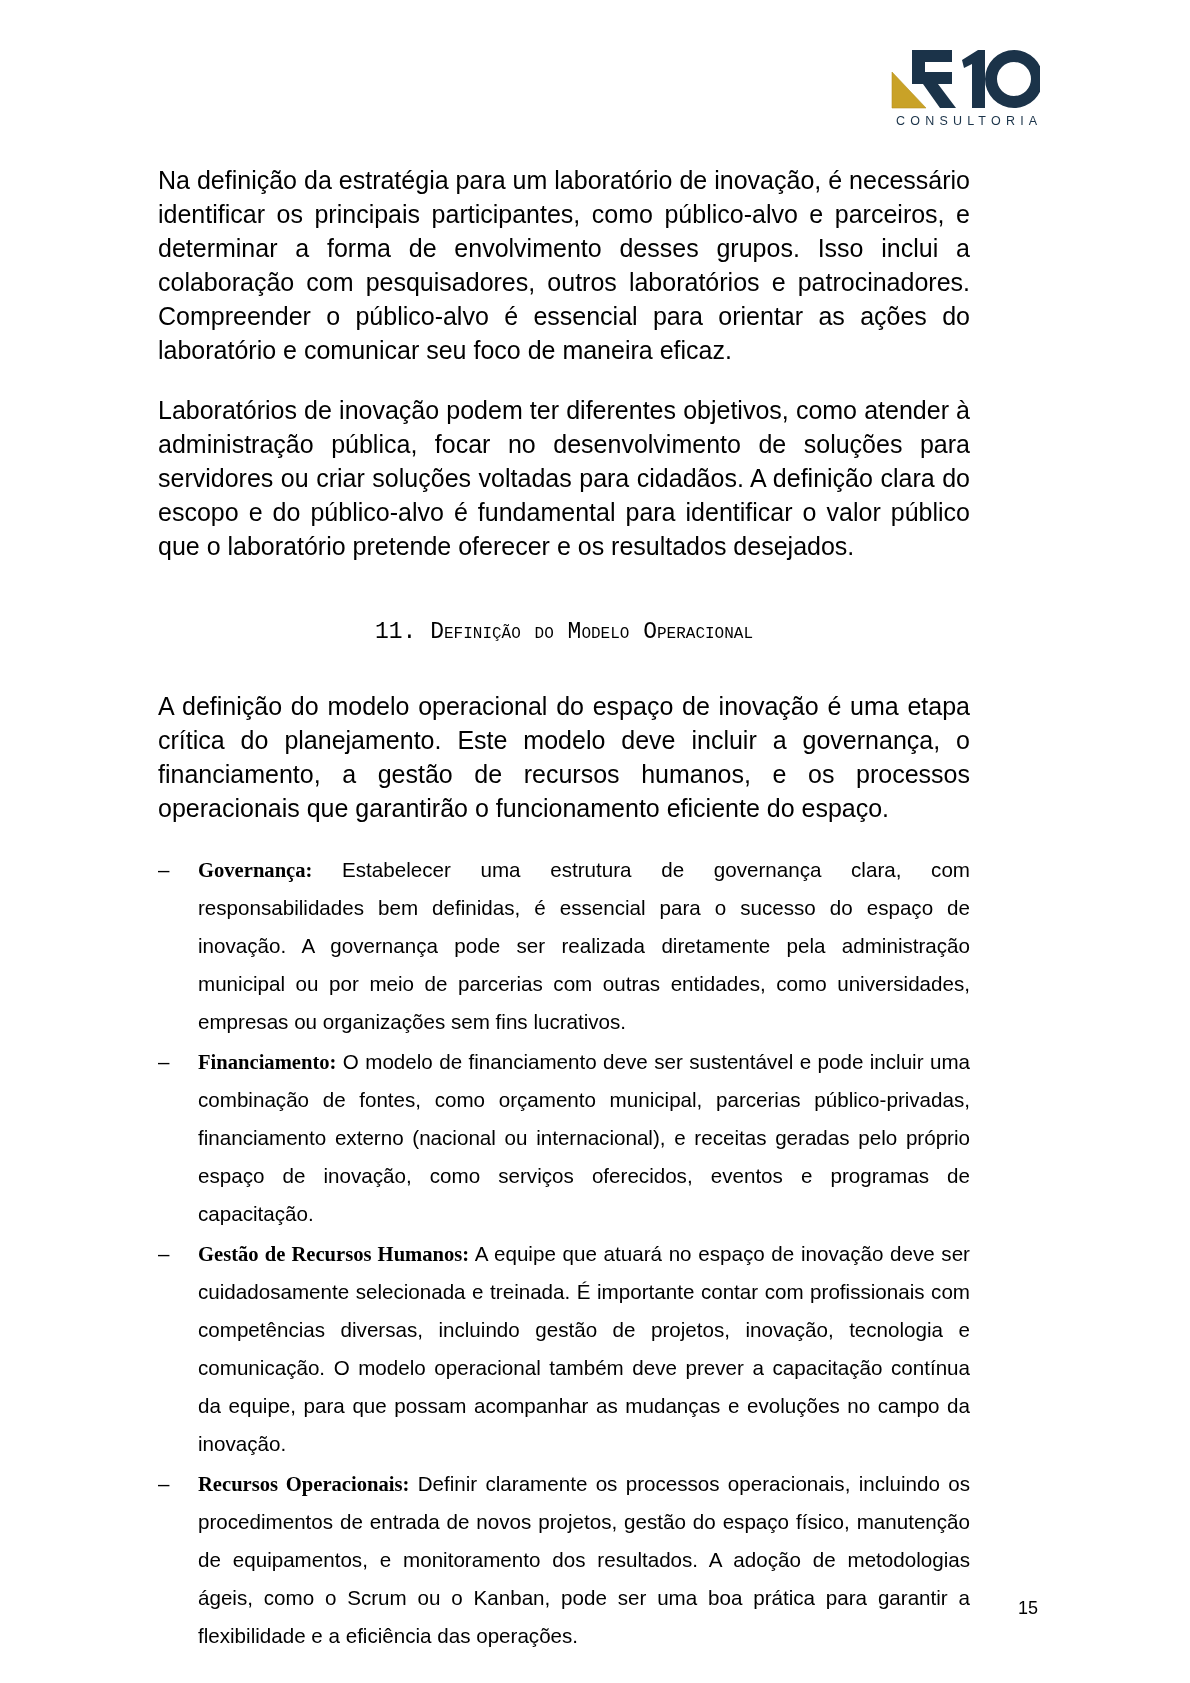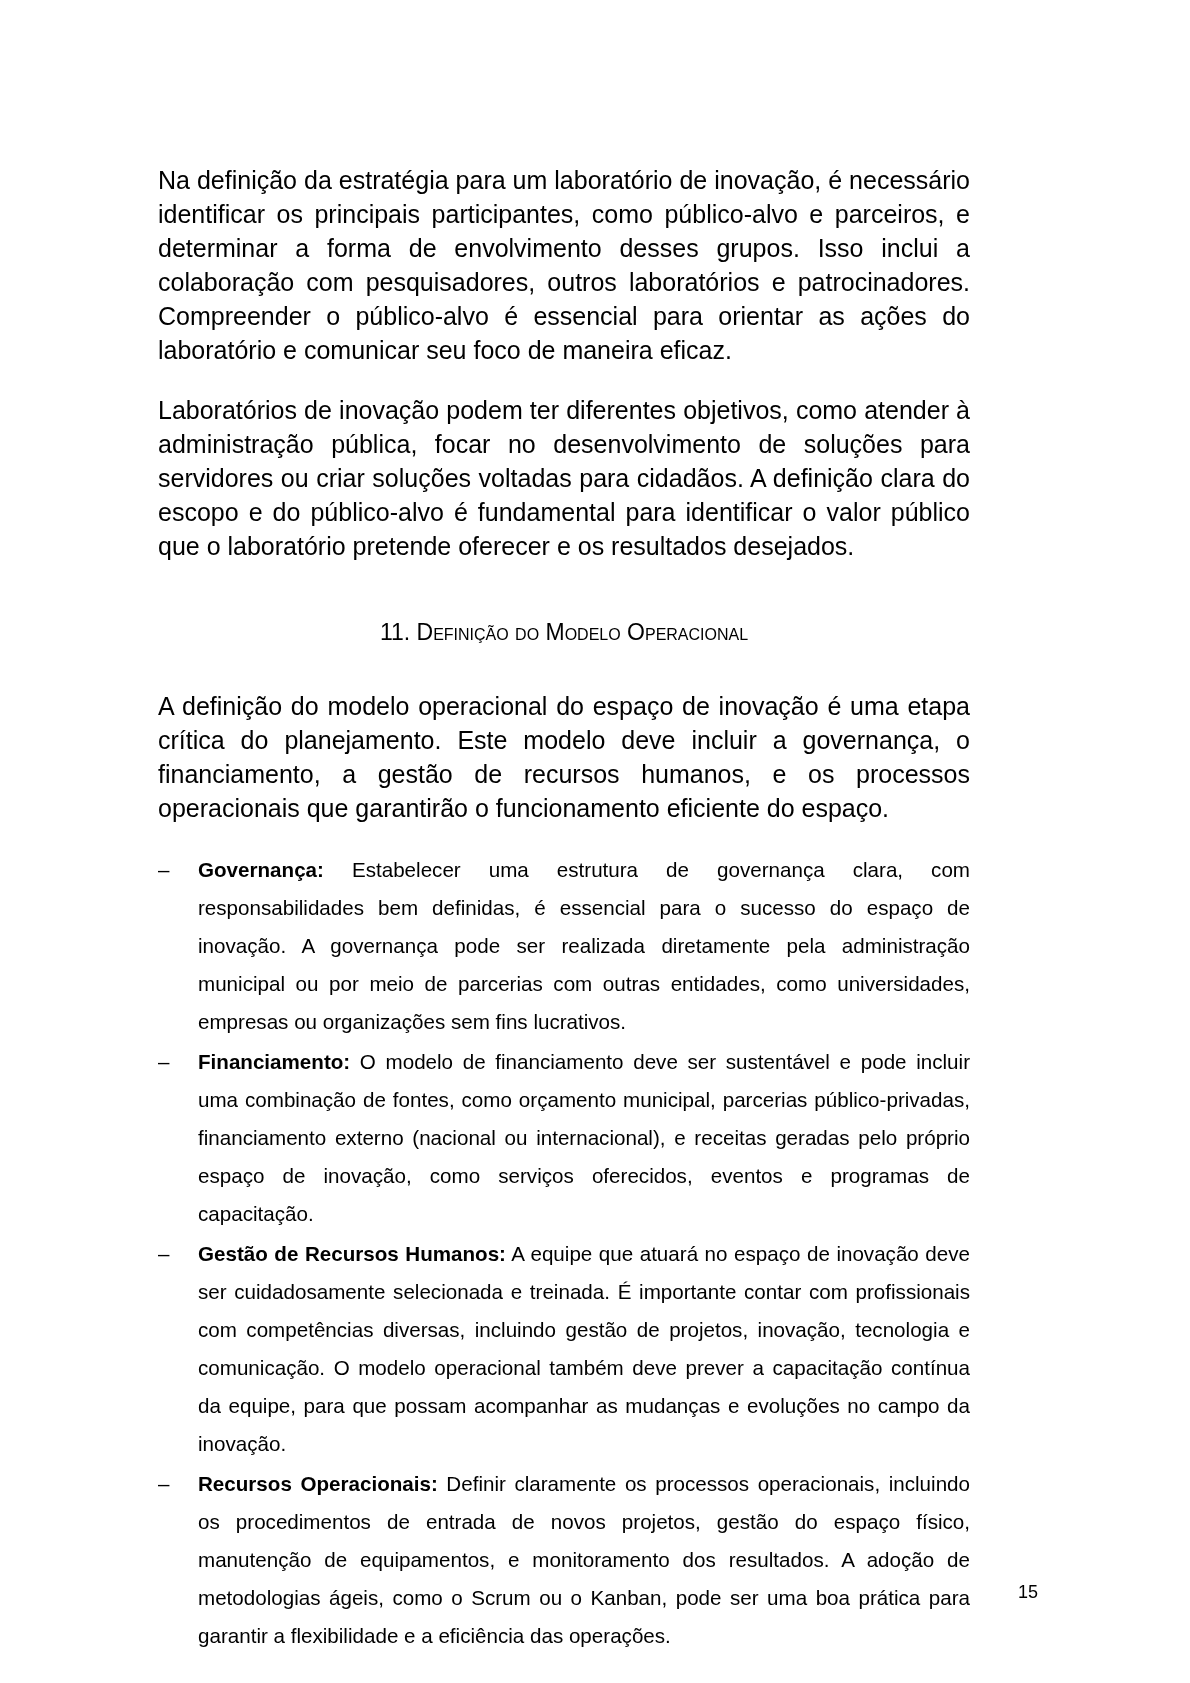--- a/index.html
+++ b/index.html
@@ -74,21 +74,21 @@
   }
   p.para:last-child { margin-bottom: 0; }
 
   .section-heading {
     margin: 54px 0 42px 0;
     text-align: center;
     font-size: 23px;
     line-height: 30px;
     font-variant: small-caps;
     font-weight: 400;
-    font-family: Liberation Sans, sans-serif;
+    font-family: Liberation Mono, monospace;
     color: #000;
   }
 
   ul.bullets {
     list-style: none;
     margin: 0;
     padding: 0;
   }
   ul.bullets > li {
     position: relative;
@@ -101,37 +101,57 @@
   }
   ul.bullets > li .dash {
     position: absolute;
     left: 0;
     top: 0;
     font-size: 20.6px;
     line-height: 38px;
   }
   ul.bullets > li b {
     font-weight: 700;
+    font-family: Liberation Serif, serif;
   }
 
   
   .page-number {
     position: absolute;
     right: 152px;
-    bottom: 80px;
+    bottom: 64px;
     font-size: 18px;
     font-family: "Liberation Sans Narrow", "Liberation Sans", sans-serif;
     color: #000;
   }
 </style>
 </head>
 <body>
 
 <div class="page">
 
+  <div class="header">
+    <div class="logo">
+      <div class="logo-mark">
+        <svg width="150" height="66" viewBox="0 0 150 66" xmlns="http://www.w3.org/2000/svg">
+
+          <polygon points="2,62 2,26 36,62" fill="#c9a227"></polygon>
+          <polygon points="2,62 2,26 36,62" fill="none" stroke="#b8921f" stroke-width="0.6"></polygon>
+
+          <path d="M22,4 L62,4 L62,16 L35,16 L35,26 L62,26 L62,38 L48,38 L66,62 L50,62 L33,38 L22,38 Z" fill="#1b3349"></path>
+
+          <path d="M72,14 L88,4 L95,4 L95,62 L82,62 L82,18 L74,22 Z" fill="#1b3349"></path>
+
+          <path d="M124,4 A29,29 0 1,1 124,62 A29,29 0 1,1 124,4 Z
+                   M124,16 A17,17 0 1,0 124,50 A17,17 0 1,0 124,16 Z" fill="#1b3349" fill-rule="evenodd"></path>
+        </svg>
+      </div>
+      <div class="logo-word">CONSULTORIA</div>
+    </div>
+  </div>
 
   <div class="content">
 
     <p class="para">Na definição da estratégia para um laboratório de inovação, é necessário identificar os principais participantes, como público-alvo e parceiros, e determinar a forma de envolvimento desses grupos. Isso inclui a colaboração com pesquisadores, outros laboratórios e patrocinadores. Compreender o público-alvo é essencial para orientar as ações do laboratório e comunicar seu foco de maneira eficaz.</p>
 
     <p class="para">Laboratórios de inovação podem ter diferentes objetivos, como atender à administração pública, focar no desenvolvimento de soluções para servidores ou criar soluções voltadas para cidadãos. A definição clara do escopo e do público-alvo é fundamental para identificar o valor público que o laboratório pretende oferecer e os resultados desejados.</p>
 
     <h2 class="section-heading">11. Definição do Modelo Operacional</h2>
 
     <p class="para">A definição do modelo operacional do espaço de inovação é uma etapa crítica do planejamento. Este modelo deve incluir a governança, o financiamento, a gestão de recursos humanos, e os processos operacionais que garantirão o funcionamento eficiente do espaço.</p>

